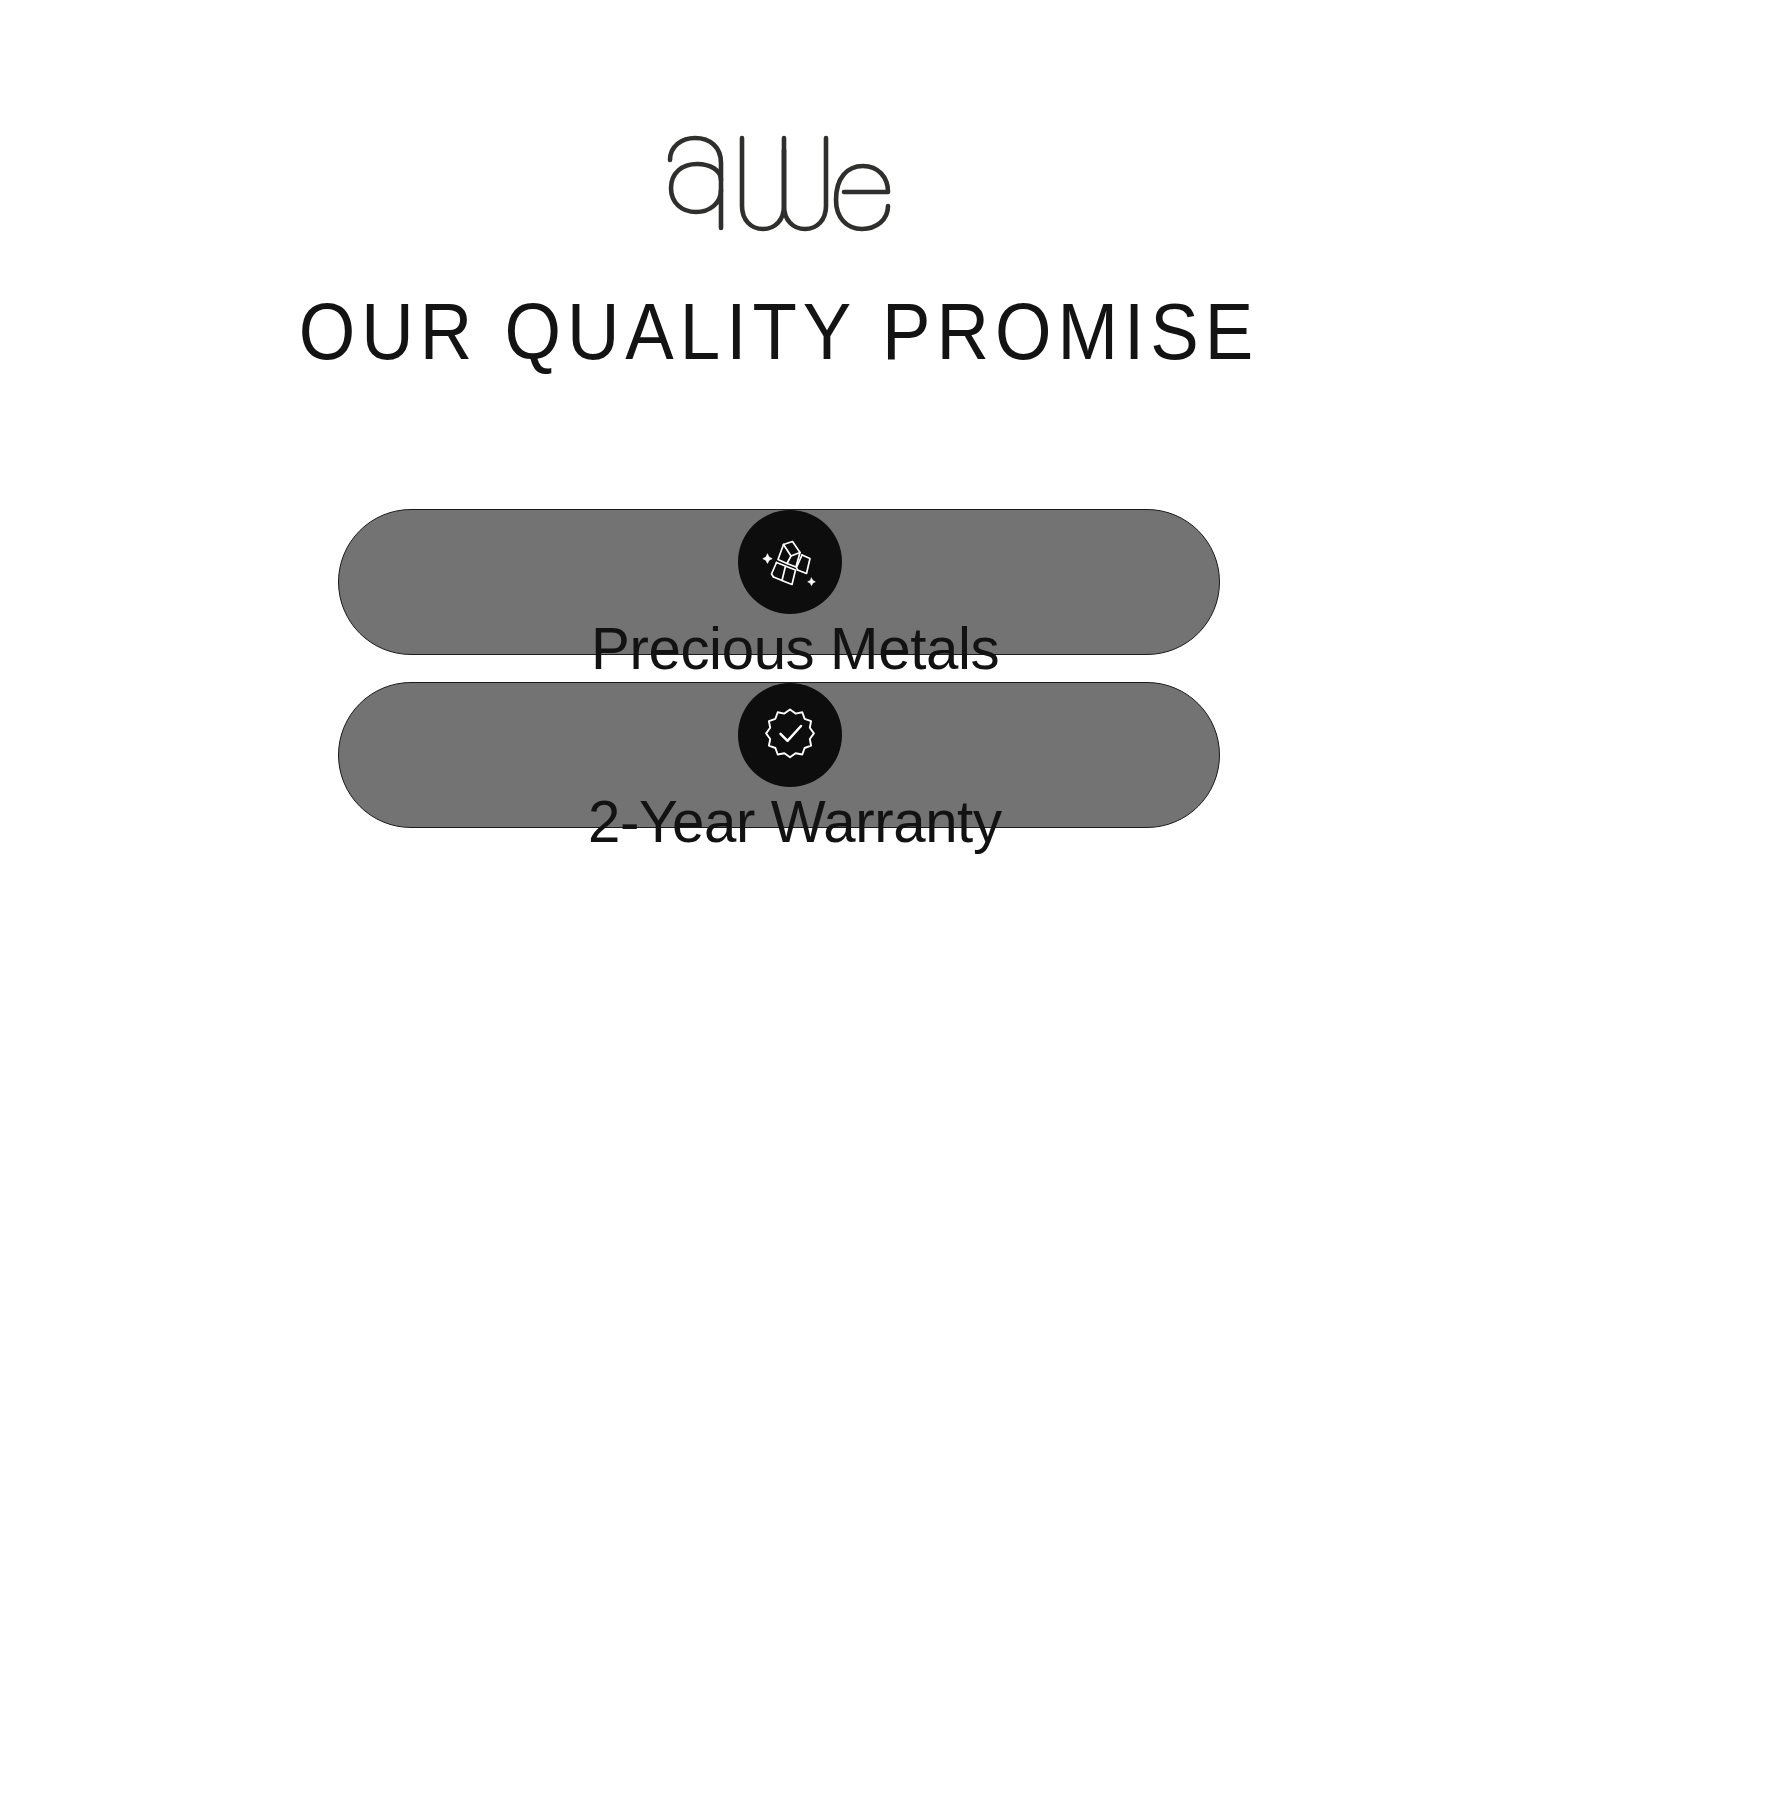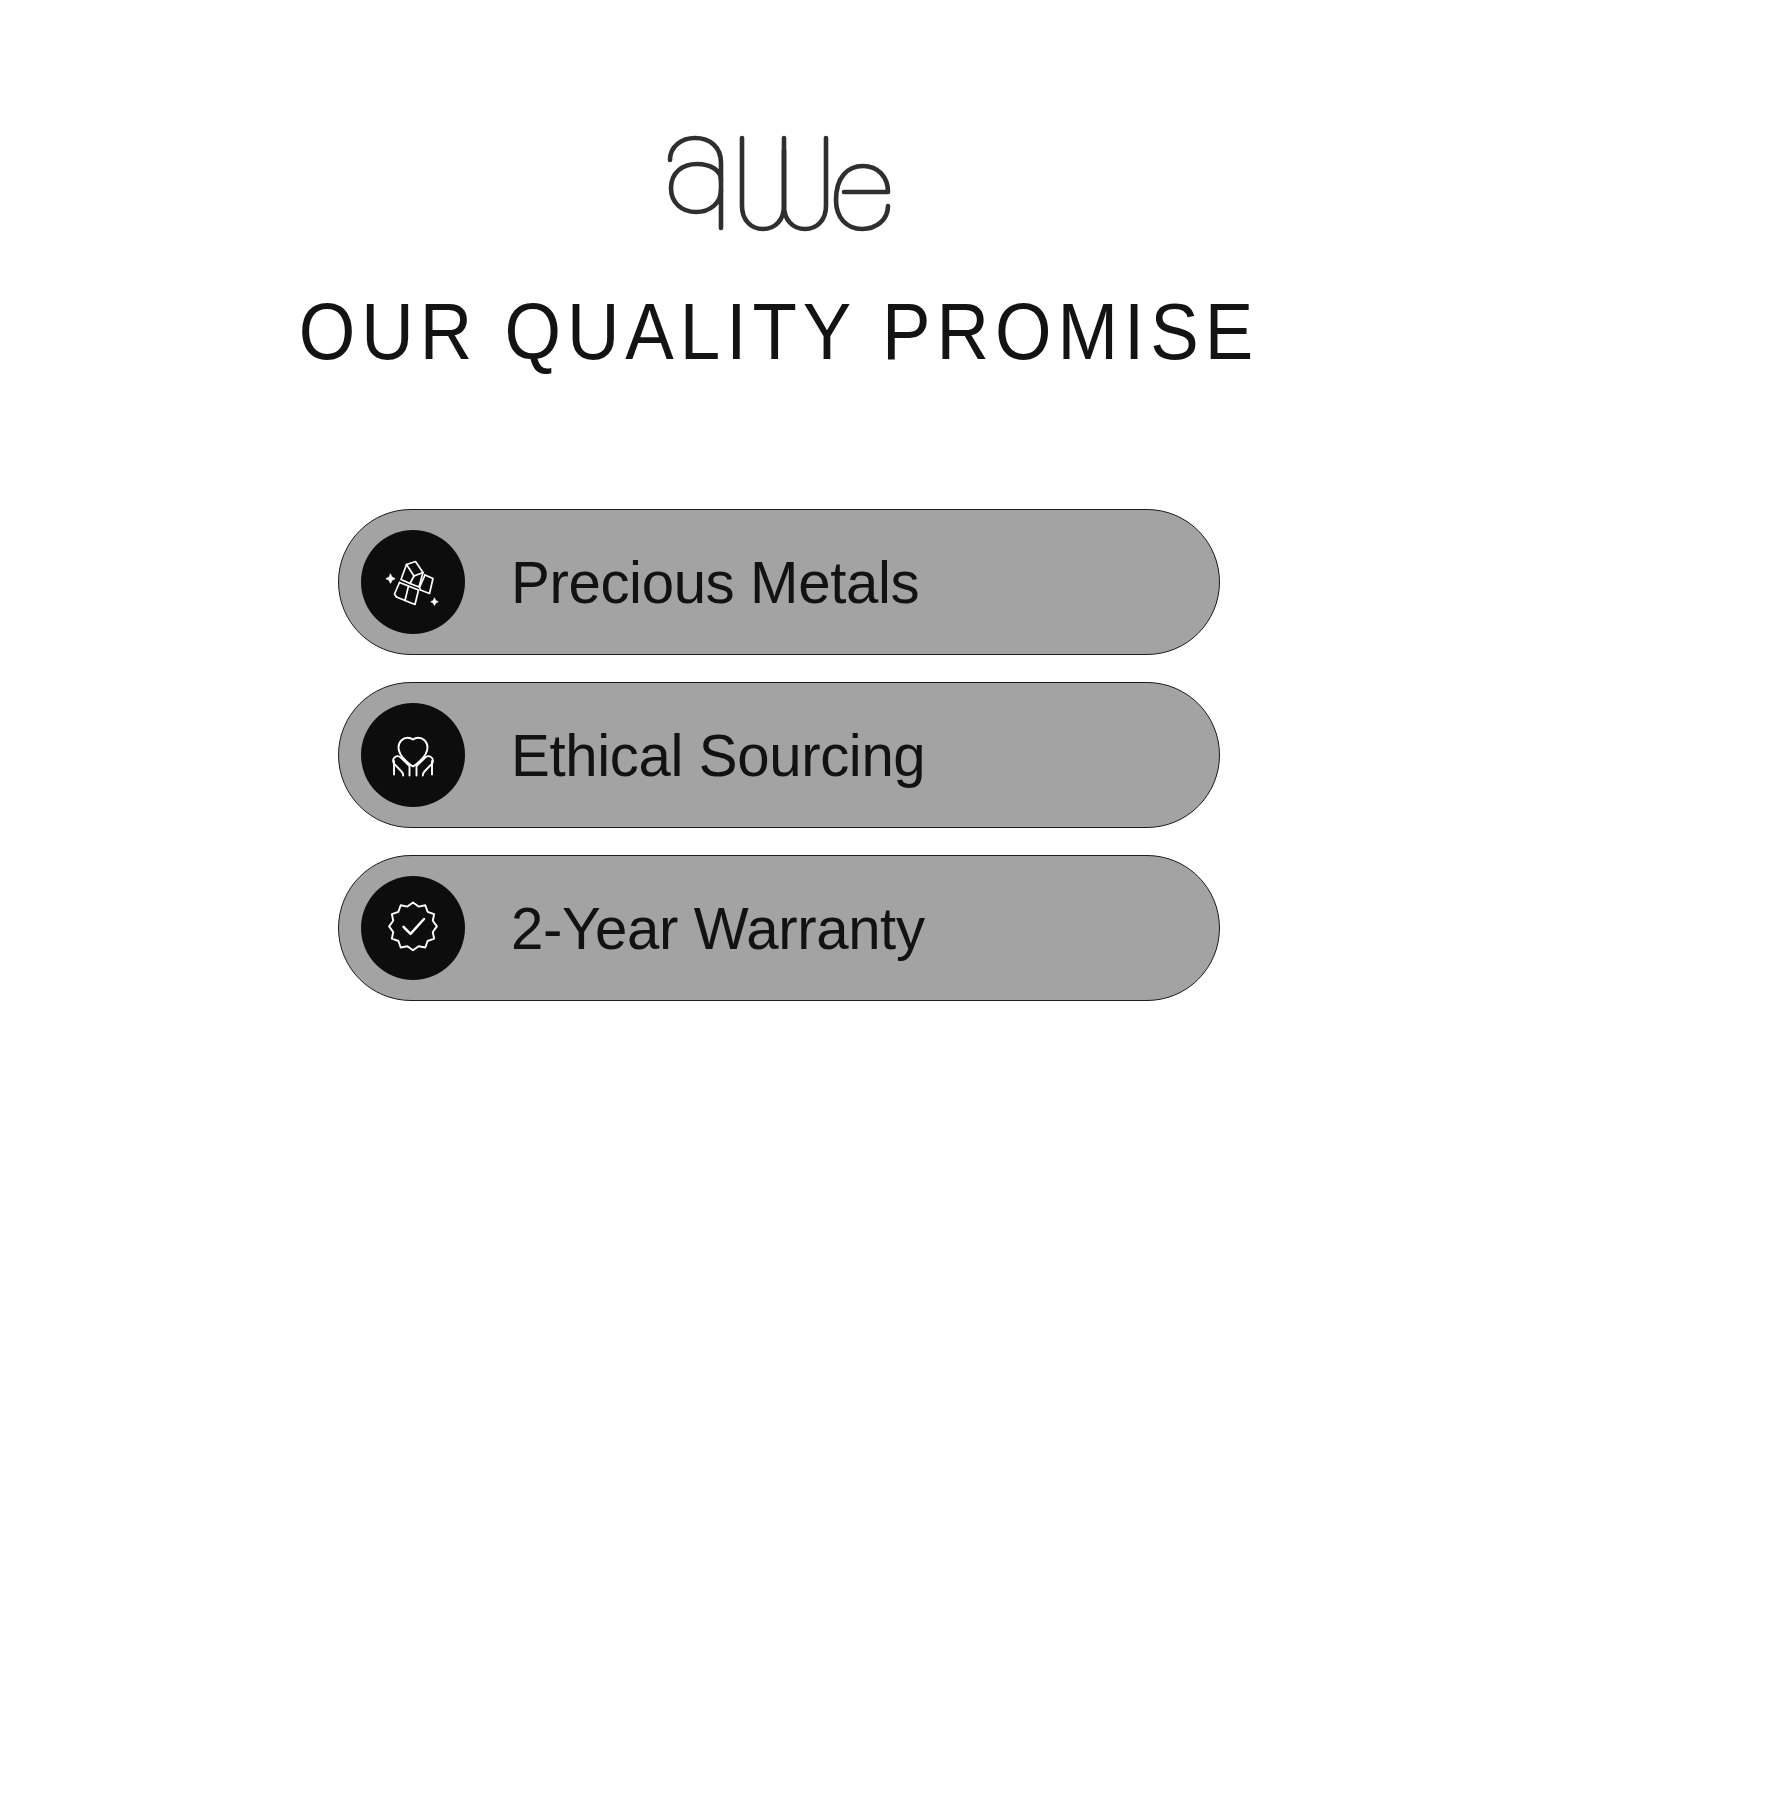--- a/index.html
+++ b/index.html
@@ -57,24 +57,25 @@
     display: flex;
     flex-direction: column;
     gap: 27px;
   }
 
   .promise-row {
     position: relative;
     height: 146px;
     border: 1.7px solid #1b1b1b;
     border-radius: 73px;
-    background: #a3a3a3;
+    background: #737373;
     display: flex;
     align-items: center;
     box-sizing: border-box;
+    flex-direction: column;
   }
 
   .icon-badge {
     flex: 0 0 auto;
     width: 104px;
     height: 104px;
     margin-left: 22px;
     border-radius: 50%;
     background: #0d0d0d;
     display: flex;
@@ -138,37 +139,20 @@
 
             <path d="M11.5 26 l1.6 3.1 l3.1 1.6 l-3.1 1.6 l-1.6 3.1 l-1.6 -3.1 l-3.1 -1.6 l3.1 -1.6 Z" fill="#ffffff" stroke-width="0.6"></path>
             <path d="M55.5 50 l1.3 2.5 l2.5 1.3 l-2.5 1.3 l-1.3 2.5 l-1.3 -2.5 l-2.5 -1.3 l2.5 -1.3 Z" fill="#ffffff" stroke-width="0.6"></path>
           </g>
         </svg>
       </div>
       <div class="promise-label">Precious Metals</div>
     </div>
 
 
-    <div class="promise-row">
-      <div class="icon-badge">
-        <svg width="68" height="68" viewBox="0 0 68 68">
-          <g stroke="#ffffff" stroke-width="1.9" fill="none" stroke-linejoin="round" stroke-linecap="round">
-
-            <path d="M34 45.5 C34 45.5 19.5 36.5 19.5 26.5 C19.5 20.8 23.8 16.8 28.8 16.8 C31.8 16.8 34 18.6 34 18.6 C34 18.6 36.2 16.8 39.2 16.8 C44.2 16.8 48.5 20.8 48.5 26.5 C48.5 36.5 34 45.5 34 45.5 Z"></path>
-
-            <path d="M30.5 54.5 L30.5 45 L22 36.8 C20 34.8 17.2 34.8 15.4 36.6 C13.6 38.4 13.6 41.2 15.5 43.2 L22.5 50.5 C23.6 51.6 24.2 53.1 24.2 54.6"></path>
-            <path d="M15 40 L15 53.5"></path>
-
-            <path d="M37.5 54.5 L37.5 45 L46 36.8 C48 34.8 50.8 34.8 52.6 36.6 C54.4 38.4 54.4 41.2 52.5 43.2 L45.5 50.5 C44.4 51.6 43.8 53.1 43.8 54.6"></path>
-            <path d="M53 40 L53 53.5"></path>
-          </g>
-        </svg>
-      </div>
-      <div class="promise-label">Ethical Sourcing</div>
-    </div>
 
 
     <div class="promise-row">
       <div class="icon-badge">
         <svg width="68" height="68" viewBox="0 0 68 68">
           <g stroke="#ffffff" stroke-width="1.9" fill="none" stroke-linejoin="round" stroke-linecap="round">
             <path d="M34 8.5
                      L39.6 12.6 L46.3 11.3 L48.6 17.8 L55.1 20.1 L53.8 26.8 L57.9 32.4
                      L53.8 38 L55.1 44.7 L48.6 47 L46.3 53.5 L39.6 52.2 L34 56.3
                      L28.4 52.2 L21.7 53.5 L19.4 47 L12.9 44.7 L14.2 38 L10.1 32.4

